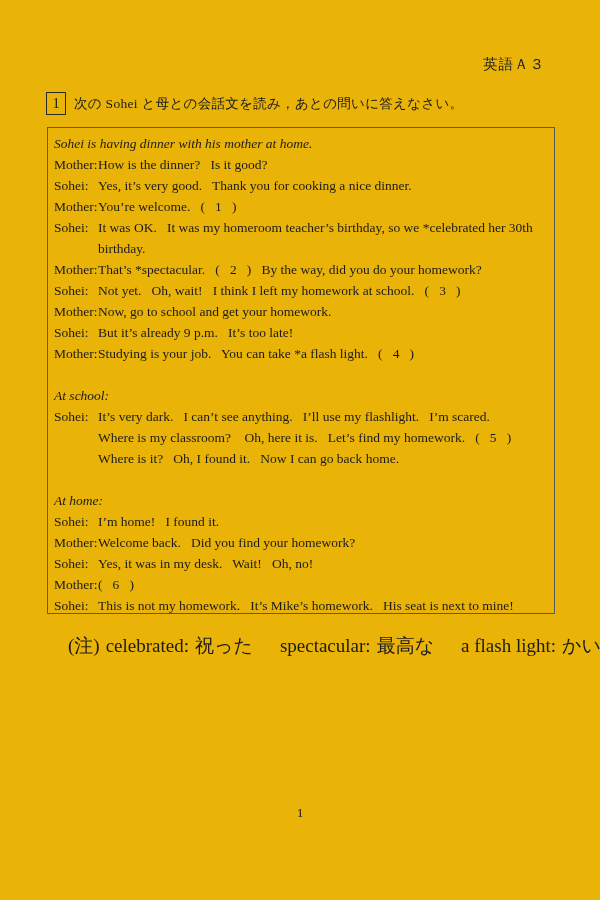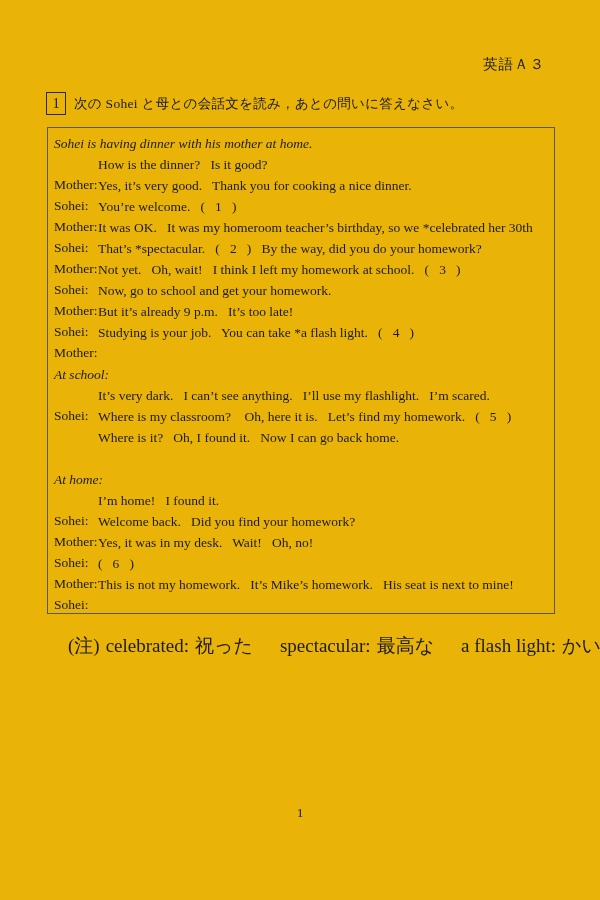--- a/index.html
+++ b/index.html
@@ -49,21 +49,21 @@
     position: absolute;
     left: 47px; top: 127px;
     width: 508px; height: 487px;
     border: 1px solid #585858;
     padding: 5px 4px 0 6px;
     font-size: 13.5px;
     line-height: 21px;
     overflow: hidden;
   }
   .dl { display: flex; height: 21px; white-space: pre; }
-  .dl .speaker { flex: 0 0 44px; white-space: pre; margin-top: 20px; }
+  .dl .speaker { flex: 0 0 44px; white-space: pre; }
   .dl .dtext { flex: 1 1 auto; white-space: pre; }
   .dl.stage .stage-text { font-style: italic; white-space: pre; }
   .dl.blank { height: 21px; }
 
   .notes-line {
     position: absolute;
     left: 49px; top: 616px;
     font-size: 19px;
     line-height: 20px;
     white-space: pre;
@@ -92,20 +92,21 @@
     <span class="qnum-box">1</span>
     <span class="qprompt">次の Sohei と母との会話文を読み，あとの問いに答えなさい。</span>
   </div>
 
   <div class="dialogue-box" id="dialogue-box">
       <div class="dl stage"><span class="stage-text">Sohei is having dinner with his mother at home.</span></div>
       <div class="dl speech"><span class="speaker">Mother:</span><span class="dtext">How is the dinner?   Is it good?</span></div>
       <div class="dl speech"><span class="speaker">Sohei:</span><span class="dtext">Yes, it’s very good.   Thank you for cooking a nice dinner.</span></div>
       <div class="dl speech"><span class="speaker">Mother:</span><span class="dtext">You’re welcome.   (   1   )</span></div>
       <div class="dl speech"><span class="speaker">Sohei:</span><span class="dtext">It was OK.   It was my homeroom teacher’s birthday, so we *celebrated her 30th</span></div>
+      <div class="dl cont"><span class="speaker"></span><span class="dtext">birthday.</span></div>
       <div class="dl speech"><span class="speaker">Mother:</span><span class="dtext">That’s *spectacular.   (   2   )   By the way, did you do your homework?</span></div>
       <div class="dl speech"><span class="speaker">Sohei:</span><span class="dtext">Not yet.   Oh, wait!   I think I left my homework at school.   (   3   )</span></div>
       <div class="dl speech"><span class="speaker">Mother:</span><span class="dtext">Now, go to school and get your homework.</span></div>
       <div class="dl speech"><span class="speaker">Sohei:</span><span class="dtext">But it’s already 9 p.m.   It’s too late!</span></div>
       <div class="dl speech"><span class="speaker">Mother:</span><span class="dtext">Studying is your job.   You can take *a flash light.   (   4   )</span></div>
       <div class="dl blank"></div>
       <div class="dl stage"><span class="stage-text">At school:</span></div>
       <div class="dl speech"><span class="speaker">Sohei:</span><span class="dtext">It’s very dark.   I can’t see anything.   I’ll use my flashlight.   I’m scared.</span></div>
       <div class="dl cont"><span class="speaker"></span><span class="dtext">Where is my classroom?    Oh, here it is.   Let’s find my homework.   (   5   )</span></div>
       <div class="dl cont"><span class="speaker"></span><span class="dtext">Where is it?   Oh, I found it.   Now I can go back home.</span></div>

